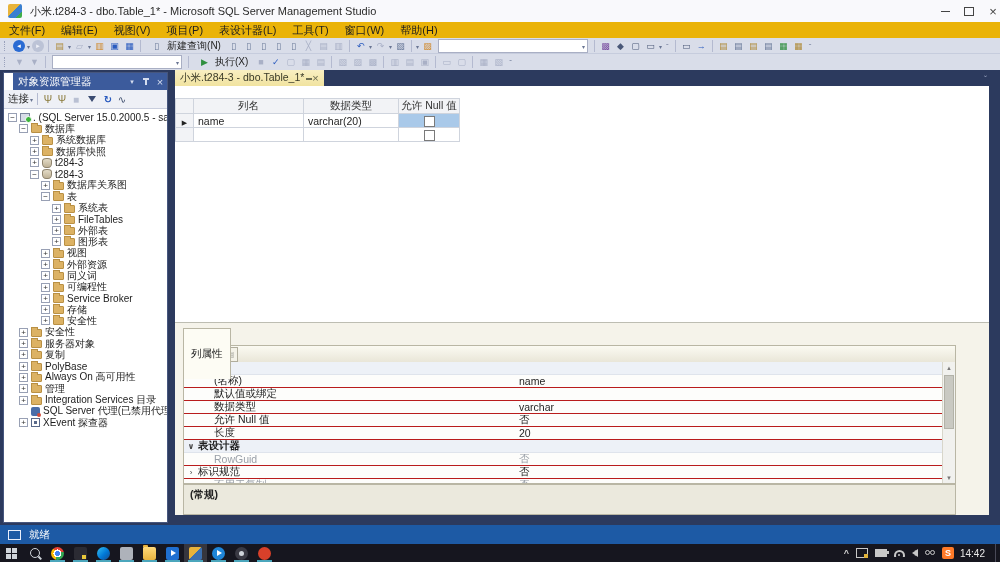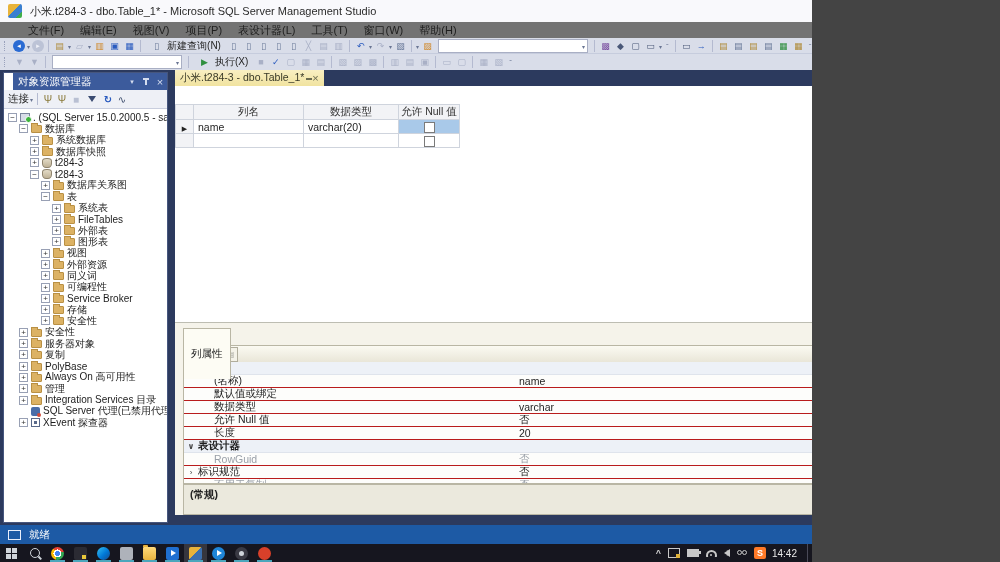--- a/index.html
+++ b/index.html
@@ -1,16 +1,16 @@
 <!DOCTYPE html>
 <html><head>
 <meta charset="utf-8">
 <style>
   html,body{margin:0;padding:0;background:#444;}
-  #root{position:relative;width:812px;height:562px;overflow:hidden;
+  #root{position:relative;width:1000px;height:562px;overflow:hidden;
         font-family:"Liberation Sans","DejaVu Sans",sans-serif;
         font-size:11px;color:#1e1e1e;background:#2c3a5e;cursor:default;
         -webkit-user-select:none;user-select:none;}
 
   
   #titlebar{position:absolute;left:0;top:0;right:0;height:22px;background:#f9f9fc;
             display:flex;align-items:center;}
   #app-icon{width:14px;height:14px;margin:0 8px 0 8px;border-radius:2px;
             background:linear-gradient(135deg,#e8b33a 0 45%,#3a7fd0 45% 75%,#3fae49 75%);}
   #title-text{font-size:11px;color:#2b2b2b;}
@@ -19,22 +19,22 @@
   #quick-launch .ph{color:#8a8a8a;font-size:10px;flex:1;white-space:nowrap;overflow:hidden;}
   .mag{width:7px;height:7px;border:1.5px solid #5a5a66;border-radius:50%;position:relative;flex:none;}
   .mag::after{content:"";position:absolute;width:4px;height:1.5px;background:#5a5a66;
             transform:rotate(45deg);left:6px;top:7px;}
   .win-btn{position:absolute;top:0;width:24px;height:22px;display:flex;align-items:center;justify-content:center;color:#444;}
   .wb-min::before{content:"";width:9px;height:1px;background:#444;}
   .wb-max::before{content:"";width:8px;height:7px;border:1px solid #444;}
   .wb-close{font-size:13px;line-height:1;}
 
   
-  #menubar{position:absolute;left:0;top:22px;right:0;height:16px;background:#737373;
-           display:flex;align-items:center;padding-left:20px;}
+  #menubar{position:absolute;left:0;top:22px;right:0;height:16px;background:#eab308;
+           display:flex;align-items:center;padding-left:1px;}
   .menu-item{padding:1px 8px;font-size:11px;color:#1e1e1e;white-space:nowrap;}
 
   
   .tb-row{position:absolute;left:0;right:0;height:16px;background:#d9dde9;
           display:flex;align-items:center;padding-left:2px;overflow:hidden;}
   #toolbar1{top:38px;box-shadow:inset 0 -1px 0 #c6ccdd;}
   #toolbar2{top:54px;}
   .grip{width:3px;height:10px;border-left:1px dotted #99a1bb;margin:0 4px 0 2px;flex:none;}
   .tb-sep{width:1px;height:12px;background:#b4bad0;margin:0 3px;flex:none;}
   .tb-ic{min-width:15px;height:14px;display:inline-flex;align-items:center;justify-content:center;
@@ -100,21 +100,21 @@
            padding:0 5px;gap:4px;}
   #doc-tab .t{font-size:10.5px;color:#3a3a28;white-space:nowrap;}
   #doc-tab .pin{background:#6b6b50;}
   #doc-tab .pin::before{background:#6b6b50;}
   #doc-tab .x{color:#6b6b50;font-size:11px;line-height:1;}
   #doc-ovf{position:absolute;right:4px;top:4px;color:#9aa4c0;font-size:9px;}
 
   #designer{position:absolute;left:0;top:16px;right:2px;height:429px;background:#fff;overflow:hidden;}
 
   
-  #dgrid{position:absolute;left:0;top:18px;border-collapse:collapse;}
+  #dgrid{position:absolute;left:0;top:12px;border-collapse:collapse;}
   #dgrid td,#dgrid th{border:1px solid #cfd4dd;font-size:10.5px;font-weight:normal;
         padding:0 4px;box-sizing:border-box;background:#fff;}
   #dgrid th{background:#f2f3f6;text-align:center;height:13px;color:#333;}
   #dgrid td{height:14px;}
   .rowhdr{width:18px;min-width:18px;background:#f2f3f6 !important;text-align:center;padding:0 !important;}
   .rowhdr .arr{font-size:7px;color:#222;}
   .col-name{width:110px;min-width:110px;}
   .col-type{width:95px;min-width:95px;}
   .col-null{width:61px;min-width:61px;text-align:center;padding:0 !important;}
   .cell-sel{background:#a9c9e9 !important;}

